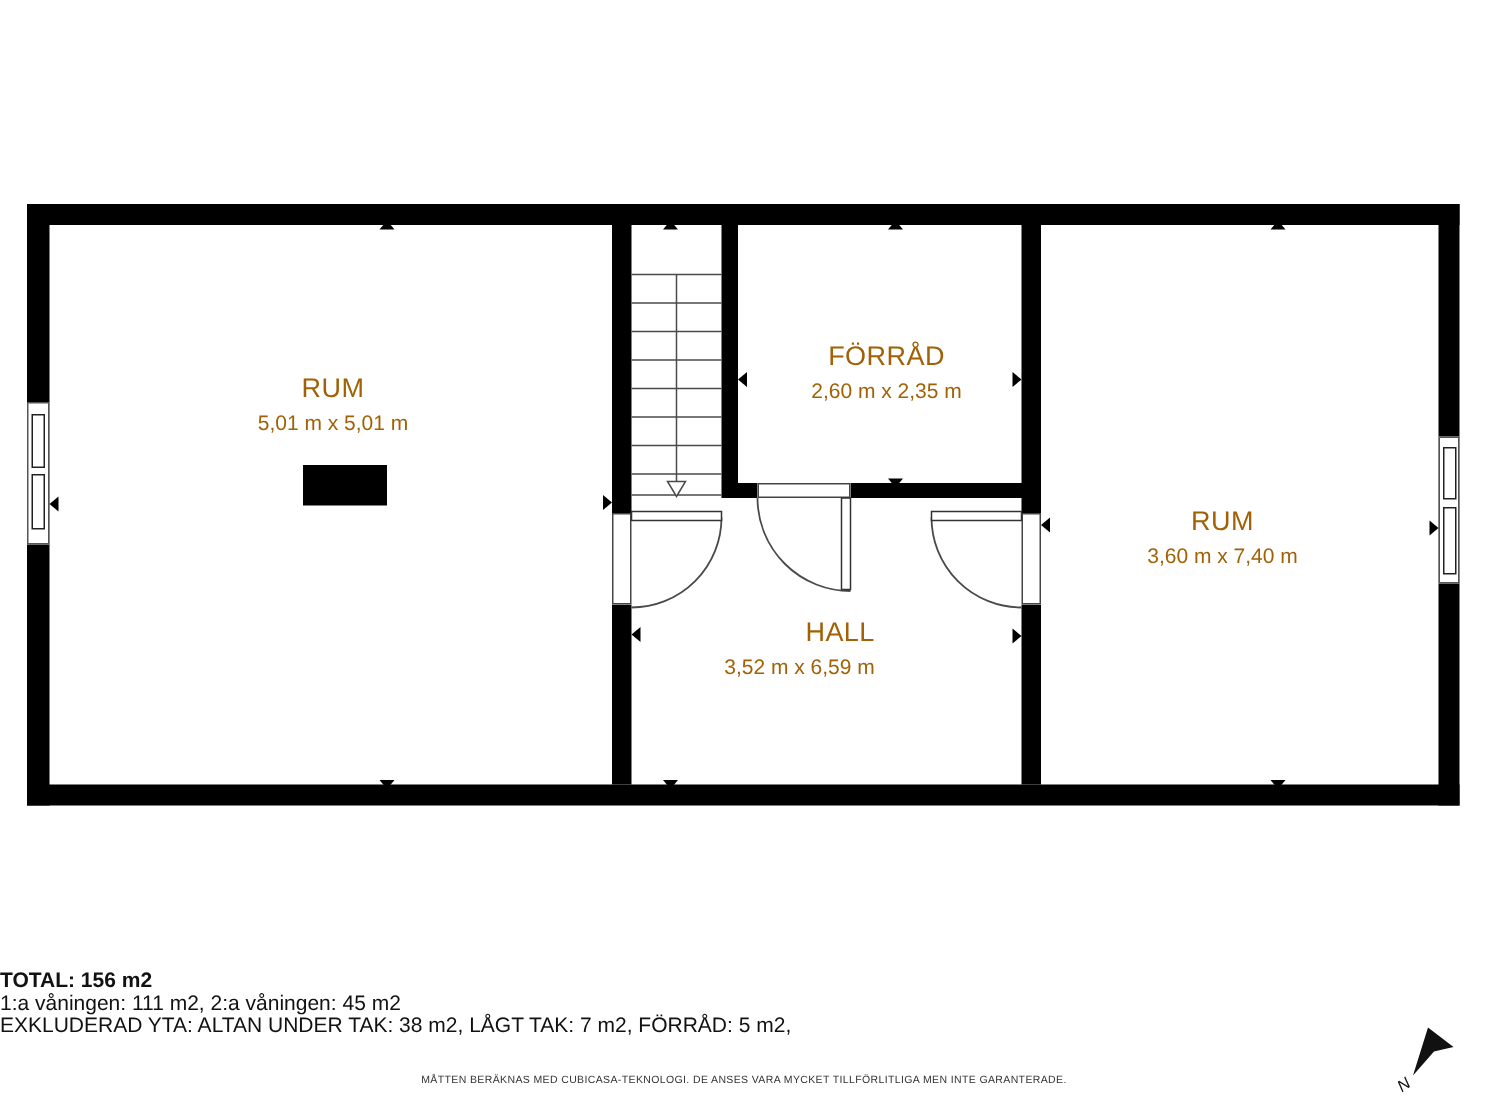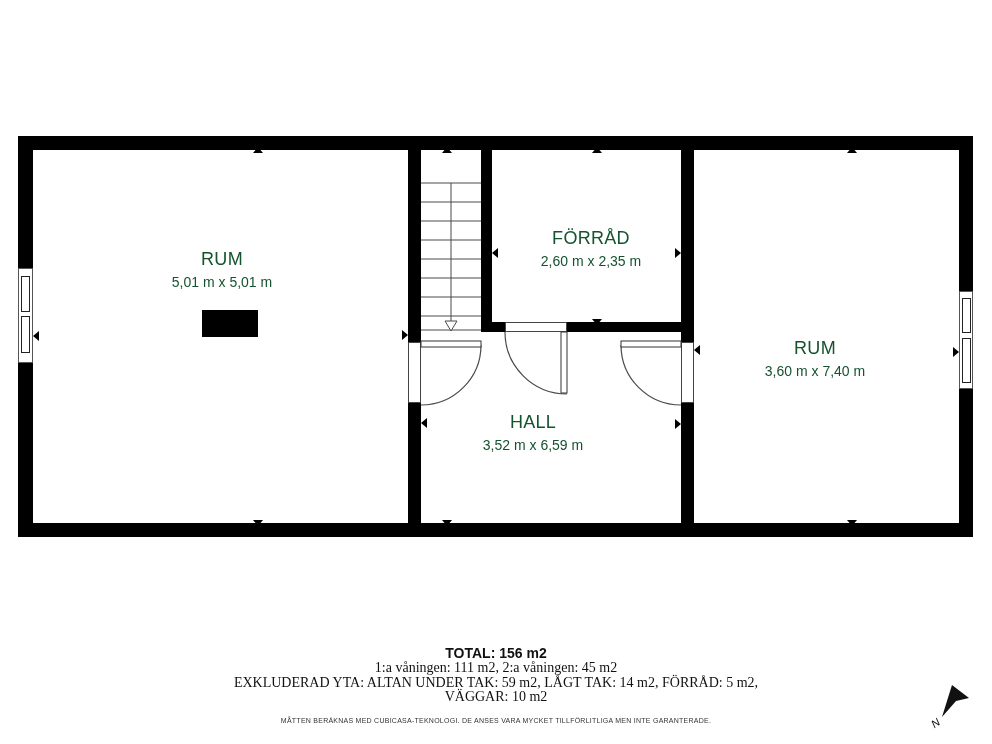--- a/index.html
+++ b/index.html
@@ -8,27 +8,27 @@
   .wall{position:absolute;background:#000;}
   .opening{position:absolute;background:#fff;border:1px solid #555;box-sizing:border-box;}
   .pane{position:absolute;background:#fff;border:1px solid #222;box-sizing:border-box;}
   .frame{position:absolute;background:#fff;border:1px solid #444;box-sizing:border-box;}
   .fireplace{position:absolute;background:#000;}
   .marker{position:absolute;width:0;height:0;}
   .m-up{border-left:5px solid transparent;border-right:5px solid transparent;border-bottom:6px solid #000;}
   .m-down{border-left:5px solid transparent;border-right:5px solid transparent;border-top:6px solid #000;}
   .m-left{border-top:5px solid transparent;border-bottom:5px solid transparent;border-right:6px solid #000;}
   .m-right{border-top:5px solid transparent;border-bottom:5px solid transparent;border-left:6px solid #000;}
-  .room-label{position:absolute;transform:translate(-50%,-50%);text-align:center;color:#14532d;white-space:nowrap;}
+  .room-label{position:absolute;transform:translate(-50%,-50%);text-align:center;color:#a16207;white-space:nowrap;}
   .room-name{font-size:18px;letter-spacing:0.3px;}
   .room-dims{font-size:14px;margin-top:4px;}
   .svg-overlay{position:absolute;left:0;top:0;pointer-events:none;}
-  .summary{position:absolute;left:0;top:646px;width:992px;text-align:center;color:#111;}
+  .summary{position:absolute;left:0;top:646px;width:992px;text-align:left;color:#111;}
   .summary .l1{font-size:14px;font-weight:bold;line-height:15px;}
-  .summary .ln{font-size:14px;line-height:14.5px;font-family:Liberation Serif, serif;}
+  .summary .ln{font-size:14px;line-height:14.5px;}
   .disclaimer{position:absolute;left:0;top:717px;width:992px;text-align:center;
               font-size:7px;letter-spacing:0.25px;color:#333;}
 </style>
 </head>
 <body>
 
 <div class="page">
 
   <div class="wall" style="left:18px;top:136px;width:955px;height:14px;"></div>
   <div class="wall" style="left:18px;top:523px;width:955px;height:14px;"></div>
@@ -102,30 +102,29 @@
   </svg>
 
   <div class="room-label" style="left:222px;top:269px;">
     <div class="room-name">RUM</div>
     <div class="room-dims">5,01 m x 5,01 m</div>
   </div>
   <div class="room-label" style="left:591px;top:248px;">
     <div class="room-name">FÖRRÅD</div>
     <div class="room-dims">2,60 m x 2,35 m</div>
   </div>
-  <div class="room-label" style="left:533px;top:432px;">
+  <div class="room-label" style="left:533px;top:432px;text-align:right;">
     <div class="room-name">HALL</div>
     <div class="room-dims">3,52 m x 6,59 m</div>
   </div>
   <div class="room-label" style="left:815px;top:358px;">
     <div class="room-name">RUM</div>
     <div class="room-dims">3,60 m x 7,40 m</div>
   </div>
 
   <div class="summary">
     <div class="l1">TOTAL: 156 m2</div>
     <div class="ln">1:a våningen: 111 m2, 2:a våningen: 45 m2</div>
-    <div class="ln">EXKLUDERAD YTA: ALTAN UNDER TAK: 59 m2, LÅGT TAK: 14 m2, FÖRRÅD: 5 m2,</div>
-    <div class="ln">VÄGGAR: 10 m2</div>
+    <div class="ln">EXKLUDERAD YTA: ALTAN UNDER TAK: 38 m2, LÅGT TAK: 7 m2, FÖRRÅD: 5 m2,</div>
   </div>
   <div class="disclaimer">MÅTTEN BERÄKNAS MED CUBICASA-TEKNOLOGI. DE ANSES VARA MYCKET TILLFÖRLITLIGA MEN INTE GARANTERADE.</div>
 
 </div>
 
 </body></html>

